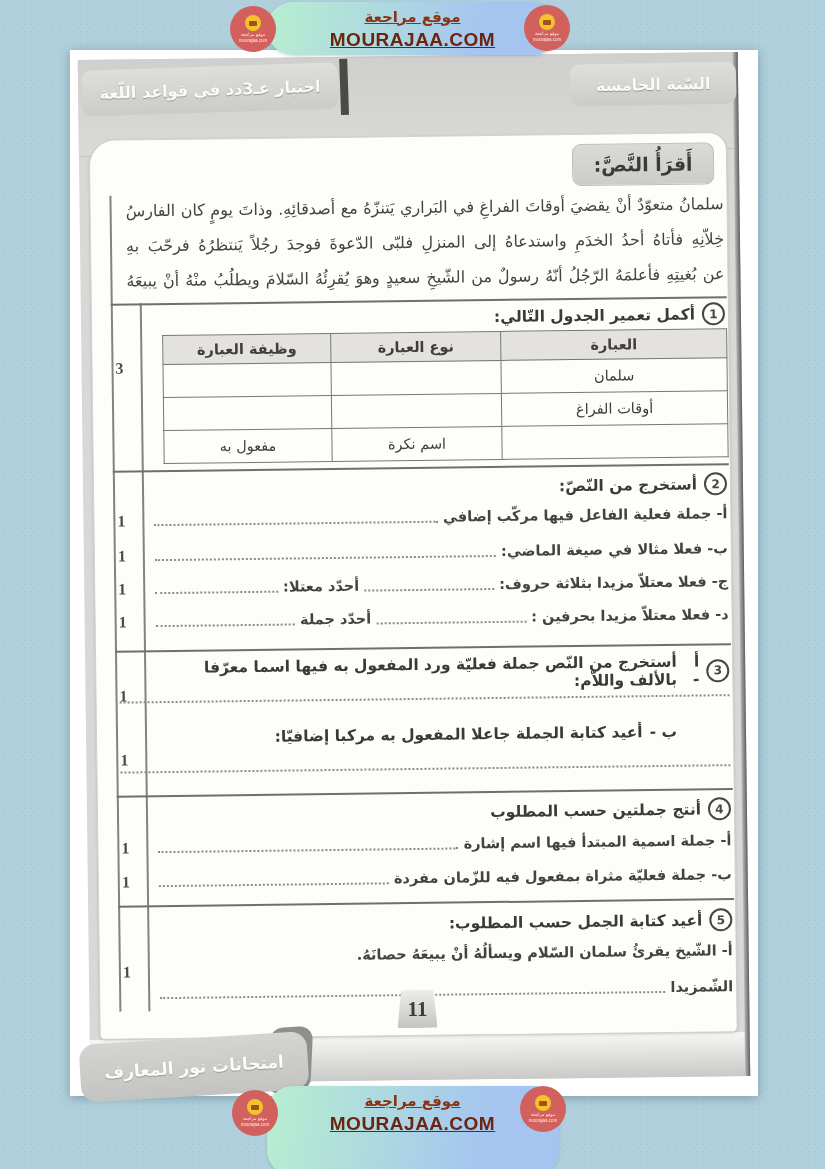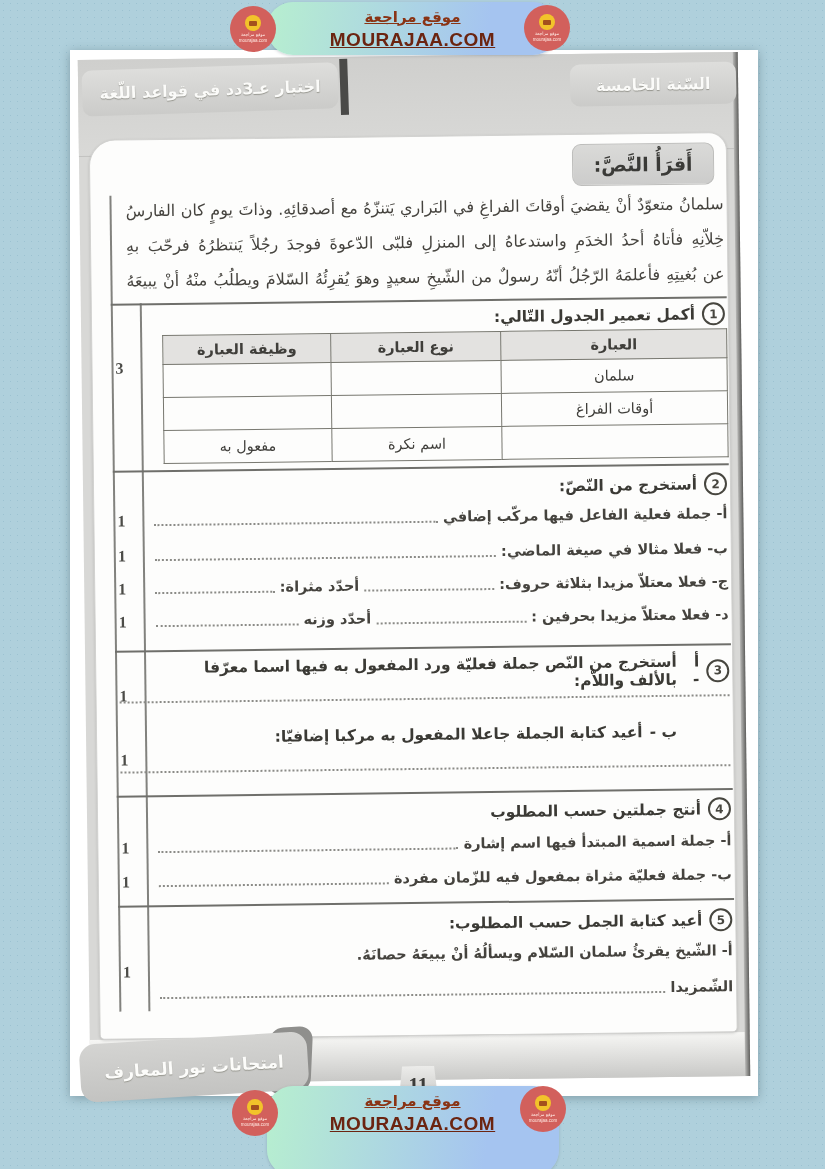--- a/index.html
+++ b/index.html
@@ -53,21 +53,21 @@
   .qrow .txt{font-weight:bold;flex:0 0 auto;}
   .dots{flex:1 1 auto;height:11px;border-bottom:2px dotted #8b8b87;margin:0 5px 2px 5px;}
   .dots.w130{flex:0 0 130px;}
   .dots.w150{flex:0 0 150px;}
   .dotline{position:absolute;left:34px;width:610px;height:0;border-bottom:2px dotted #8b8b87;}
   .q1-table{position:absolute;left:81px;top:276px;width:564px;border-collapse:collapse;direction:rtl;
     table-layout:fixed;color:#3f3e3a;font-size:14px;}
   .q1-table th,.q1-table td{border:1.5px solid #77776f;text-align:center;vertical-align:middle;padding:0;}
   .q1-table th{height:28px;background:#e3e2e0;font-weight:bold;font-size:14.5px;}
   .q1-table td{height:32px;font-size:14.5px;}
-  .page-tab{position:absolute;left:308px;top:1010px;width:40px;height:38px;
+  .page-tab{position:absolute;left:308px;top:934px;width:40px;height:38px;
     background:linear-gradient(180deg,#ececea,#c4c4c2);
     clip-path:polygon(10% 0,90% 0,100% 100%,0 100%);
     display:flex;align-items:center;justify-content:center;
     font-family:"Liberation Serif",serif;font-size:21px;font-weight:bold;color:#3c3c3a;}
   
   .pub-tab{position:absolute;left:80px;top:1038px;width:228px;height:58px;z-index:3;transform:rotate(-3.5deg);}
   .pub-fold{position:absolute;right:-4px;top:-5px;width:44px;height:66px;background:#8f8f8d;
     border-radius:14px;transform:skewX(-6deg);}
   .pub-body{position:absolute;inset:0;background:linear-gradient(180deg,#d4d4d2,#c3c3c1);border-radius:16px;
     display:flex;align-items:center;justify-content:center;direction:rtl;
@@ -179,29 +179,29 @@
     <div class="qrow" style="top:488px">
       <span class="lbl">ب-</span>
       <span class="txt">فعلا مثالا في صيغة الماضي:</span>
       <span class="dots"></span>
     </div>
     <span class="score" style="top:488px">1</span>
     <div class="qrow" style="top:521px">
       <span class="lbl">ج-</span>
       <span class="txt">فعلا معتلاّ مزيدا بثلاثة حروف:</span>
       <span class="dots w130"></span>
-      <span class="txt">أحدّد مثراة:</span>
+      <span class="txt">أحدّد معتلا:</span>
       <span class="dots"></span>
     </div>
     <span class="score" style="top:521px">1</span>
     <div class="qrow" style="top:554px">
       <span class="lbl">د-</span>
       <span class="txt">فعلا معتلاّ مزيدا بحرفين :</span>
       <span class="dots w150"></span>
-      <span class="txt">أحدّد وزنه</span>
+      <span class="txt">أحدّد جملة</span>
       <span class="dots"></span>
     </div>
     <span class="score" style="top:554px">1</span>
 
     <div class="qtitle" style="top:600px">
       <span class="circ">3</span>
       <span>أ -</span>
       <span>أستخرج من النّص جملة فعليّة ورد المفعول به فيها اسما معرّفا بالألف واللاّم:</span>
     </div>
     <span class="score" style="top:628px">1</span>

